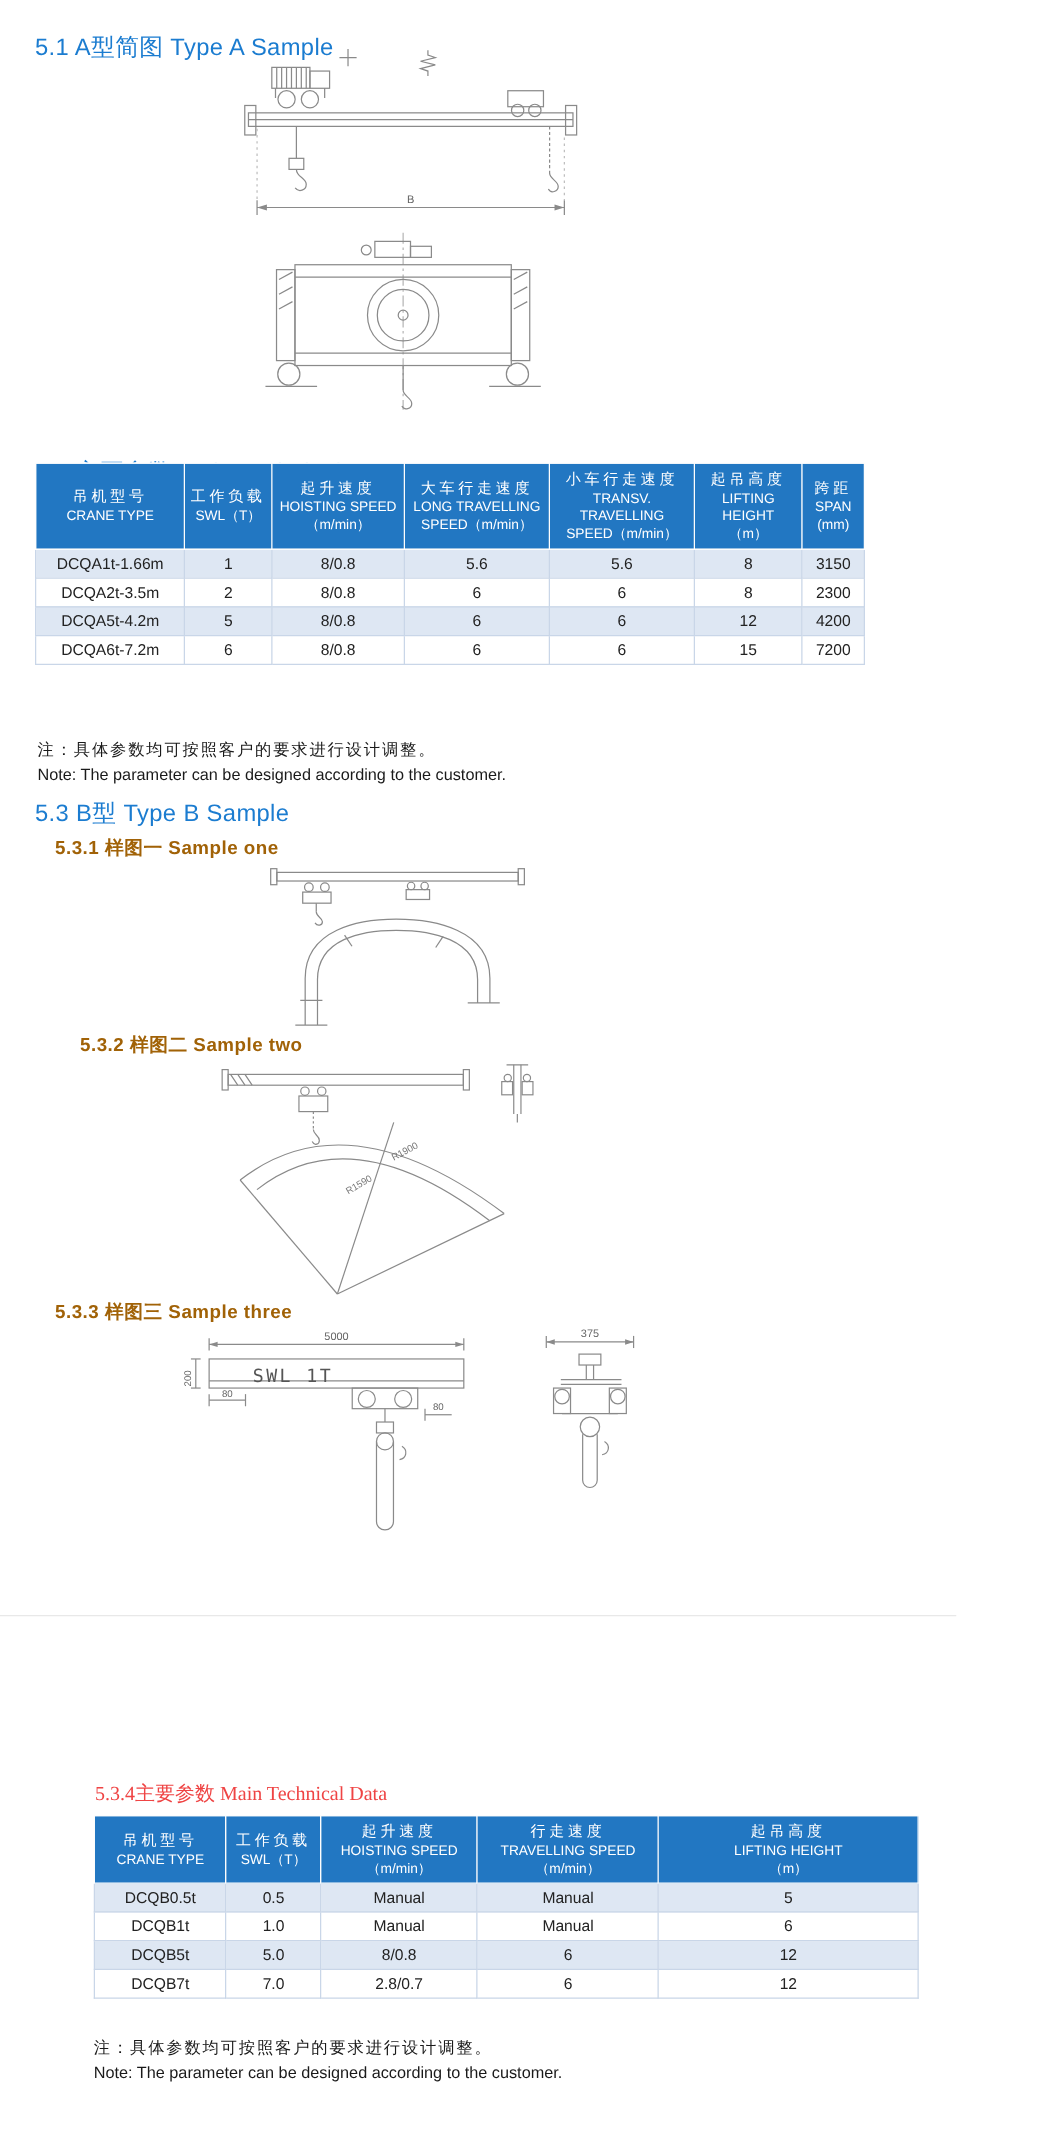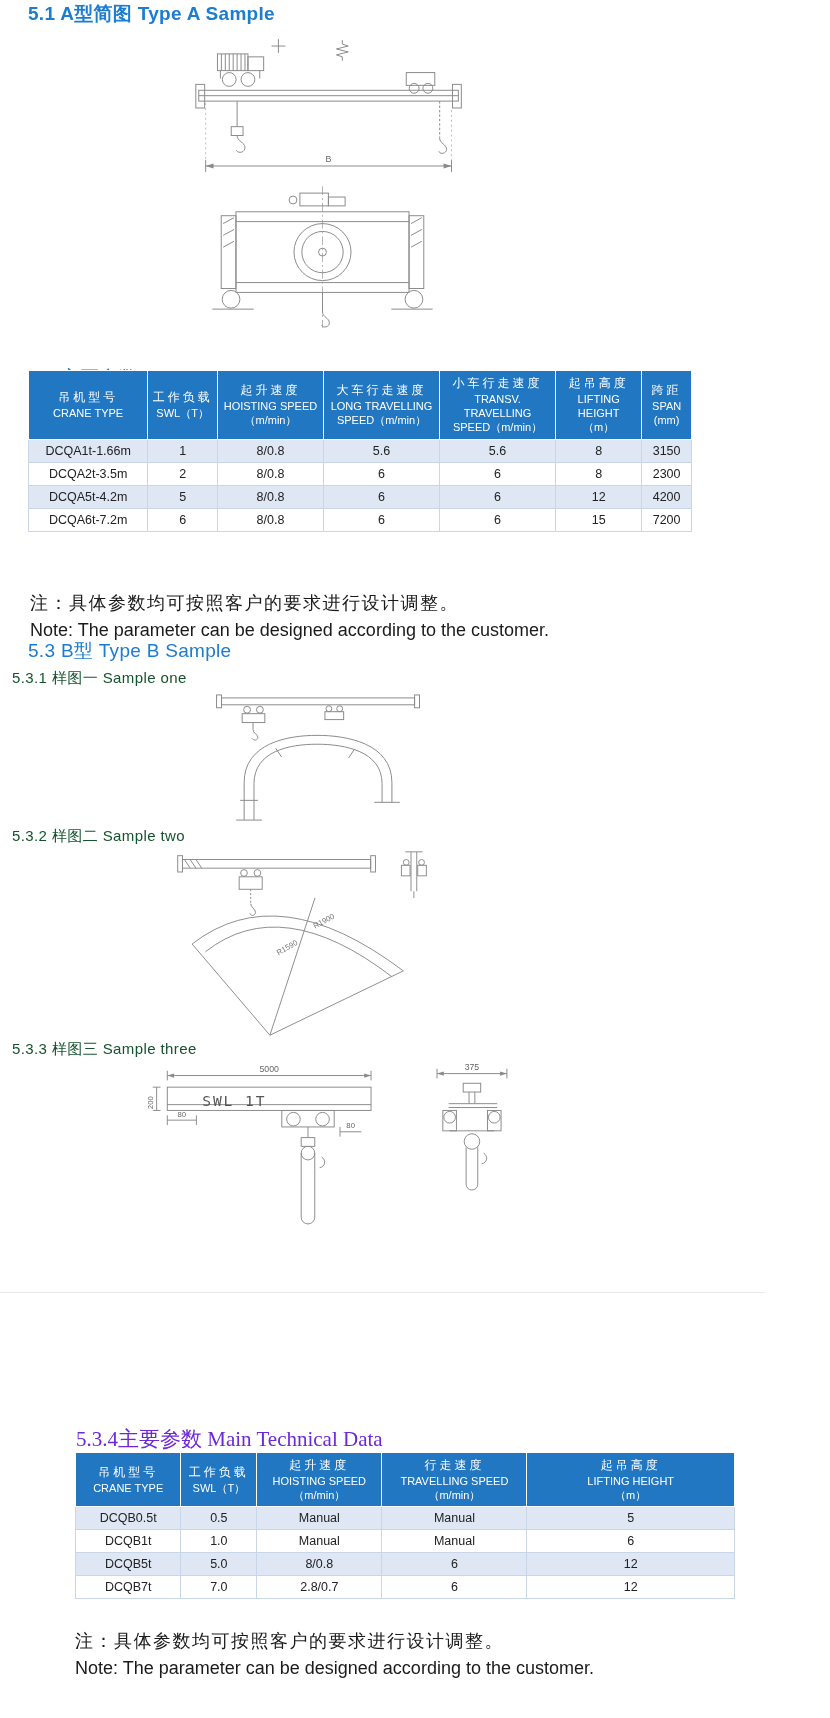--- a/index.html
+++ b/index.html
@@ -2,50 +2,50 @@
 <html style="--heading-blue: #1b7cd0; --header-bg: #2277c2; --row-alt: #dee7f3;"><head>
 <meta charset="utf-8">
 <style>
   * { box-sizing: border-box; }
   html, body { margin: 0; padding: 0; background: #ffffff; }
   body { font-family: "Liberation Sans", sans-serif; }
   .page { position: relative; width: 830px; height: 1718px; background: #fff; overflow: hidden; }
 
   .h1 { position: absolute; left: 28px; margin: 0; font-size: 19px; font-weight: 500;
         color: var(--heading-blue); letter-spacing: 0.3px; }
-  .h3 { position: absolute; left: 12px; margin: 0; font-size: 15px; font-weight: 400;
-        color: #14532d; letter-spacing: 0.4px; }
+  .h3 { position: absolute; left: 44px; margin: 0; font-size: 15px; font-weight: 700;
+        color: #a16207; letter-spacing: 0.4px; }
   .h-serif { position: absolute; margin: 1px; font-family: "Liberation Serif", serif;
-        font-size: 21px; font-weight: 400; color: #6d28d9; }
+        font-size: 16px; font-weight: 400; color: #ef4444; }
 
   figure.drw { position: absolute; margin: 0; padding: 0; }
   figure.drw svg { display: block; width: 100%; height: 100%; }
 
   table.spec { position: absolute; border-collapse: collapse; table-layout: fixed;
         border: 1px solid #9fb6cf; background: #fff; }
   table.spec th { background: var(--header-bg); color: #fff; font-weight: 400;
         border: 1px solid #fdfdfd; padding: 4px 1px; vertical-align: middle; }
   table.spec th .cn { font-size: 12px; letter-spacing: 3px; line-height: 1.4; }
   table.spec th .en { font-size: 11px; letter-spacing: 0; line-height: 1.3; }
   table.spec td { border: 1px solid #c9d6e8; text-align: center; font-size: 12.5px;
         color: #222; height: 23px; padding: 1px 2px; }
   table.spec tr.alt { background: var(--row-alt); }
 
-  .note { position: absolute; margin: 0; font-size: 18px; color: #1a1a1a; line-height: 1.5; }
+  .note { position: absolute; margin: 0; font-size: 13px; color: #1a1a1a; line-height: 1.5; }
   .note .cnline { letter-spacing: 1.5px; }
   .sep { position: absolute; height: 1px; background: #e8e8e8; }
   text { font-family: "Liberation Sans", sans-serif; }
   .swl-text { font-family: "DejaVu Sans Mono", monospace; letter-spacing: 2px; }
 </style>
 </head>
 <body>
 
 <div class="page">
 
-  <h2 class="h1" style="top:1px;font-weight:bold;">5.1 A型简图 Type A Sample</h2>
+  <h2 class="h1" style="top:25px;">5.1 A型简图 Type A Sample</h2>
 
   <figure class="drw" style="left:185px; top:34px; width:295px; height:146px;">
     <svg viewBox="0 0 300 148">
       <g stroke="#8a8a8a" fill="none" stroke-width="1">
         <rect x="14" y="57" width="264" height="11"></rect>
         <line x1="14" y1="62.5" x2="278" y2="62.5"></line>
         <rect x="11" y="51" width="9" height="24"></rect>
         <rect x="272" y="51" width="9" height="24"></rect>
       </g>
       <g stroke="#8a8a8a" fill="none" stroke-width="1">
@@ -227,21 +227,21 @@
         <path d="M78 130 L78 93 C78 60 114 53 142 53 C170 53 208 60 208 93 L208 112"></path>
         <line x1="60" y1="130" x2="86" y2="130"></line>
         <line x1="200" y1="112" x2="226" y2="112"></line>
         <line x1="64" y1="110" x2="82" y2="110"></line>
         <line x1="100" y1="57" x2="106" y2="66"></line>
         <line x1="180" y1="58" x2="174" y2="67"></line>
       </g>
     </svg>
   </figure>
 
-  <h3 class="h3" style="top:827px;">5.3.2 样图二 Sample two</h3>
+  <h3 class="h3" style="top:827px;margin-left:20px;">5.3.2 样图二 Sample two</h3>
   <figure class="drw" style="left:165px; top:848px; width:300px; height:192px;">
     <svg viewBox="0 0 300 200">
       <g stroke="#8a8a8a" fill="none" stroke-width="1">
         <rect x="12" y="12" width="196" height="9"></rect>
         <rect x="7" y="8" width="5" height="17"></rect>
         <rect x="208" y="8" width="5" height="17"></rect>
         <path d="M14 12 l6 9 M20 12 l6 9 M26 12 l6 9"></path>
         <circle cx="76" cy="26" r="3.5"></circle>
         <circle cx="90" cy="26" r="3.5"></circle>
         <rect x="71" y="30" width="24" height="13"></rect>

